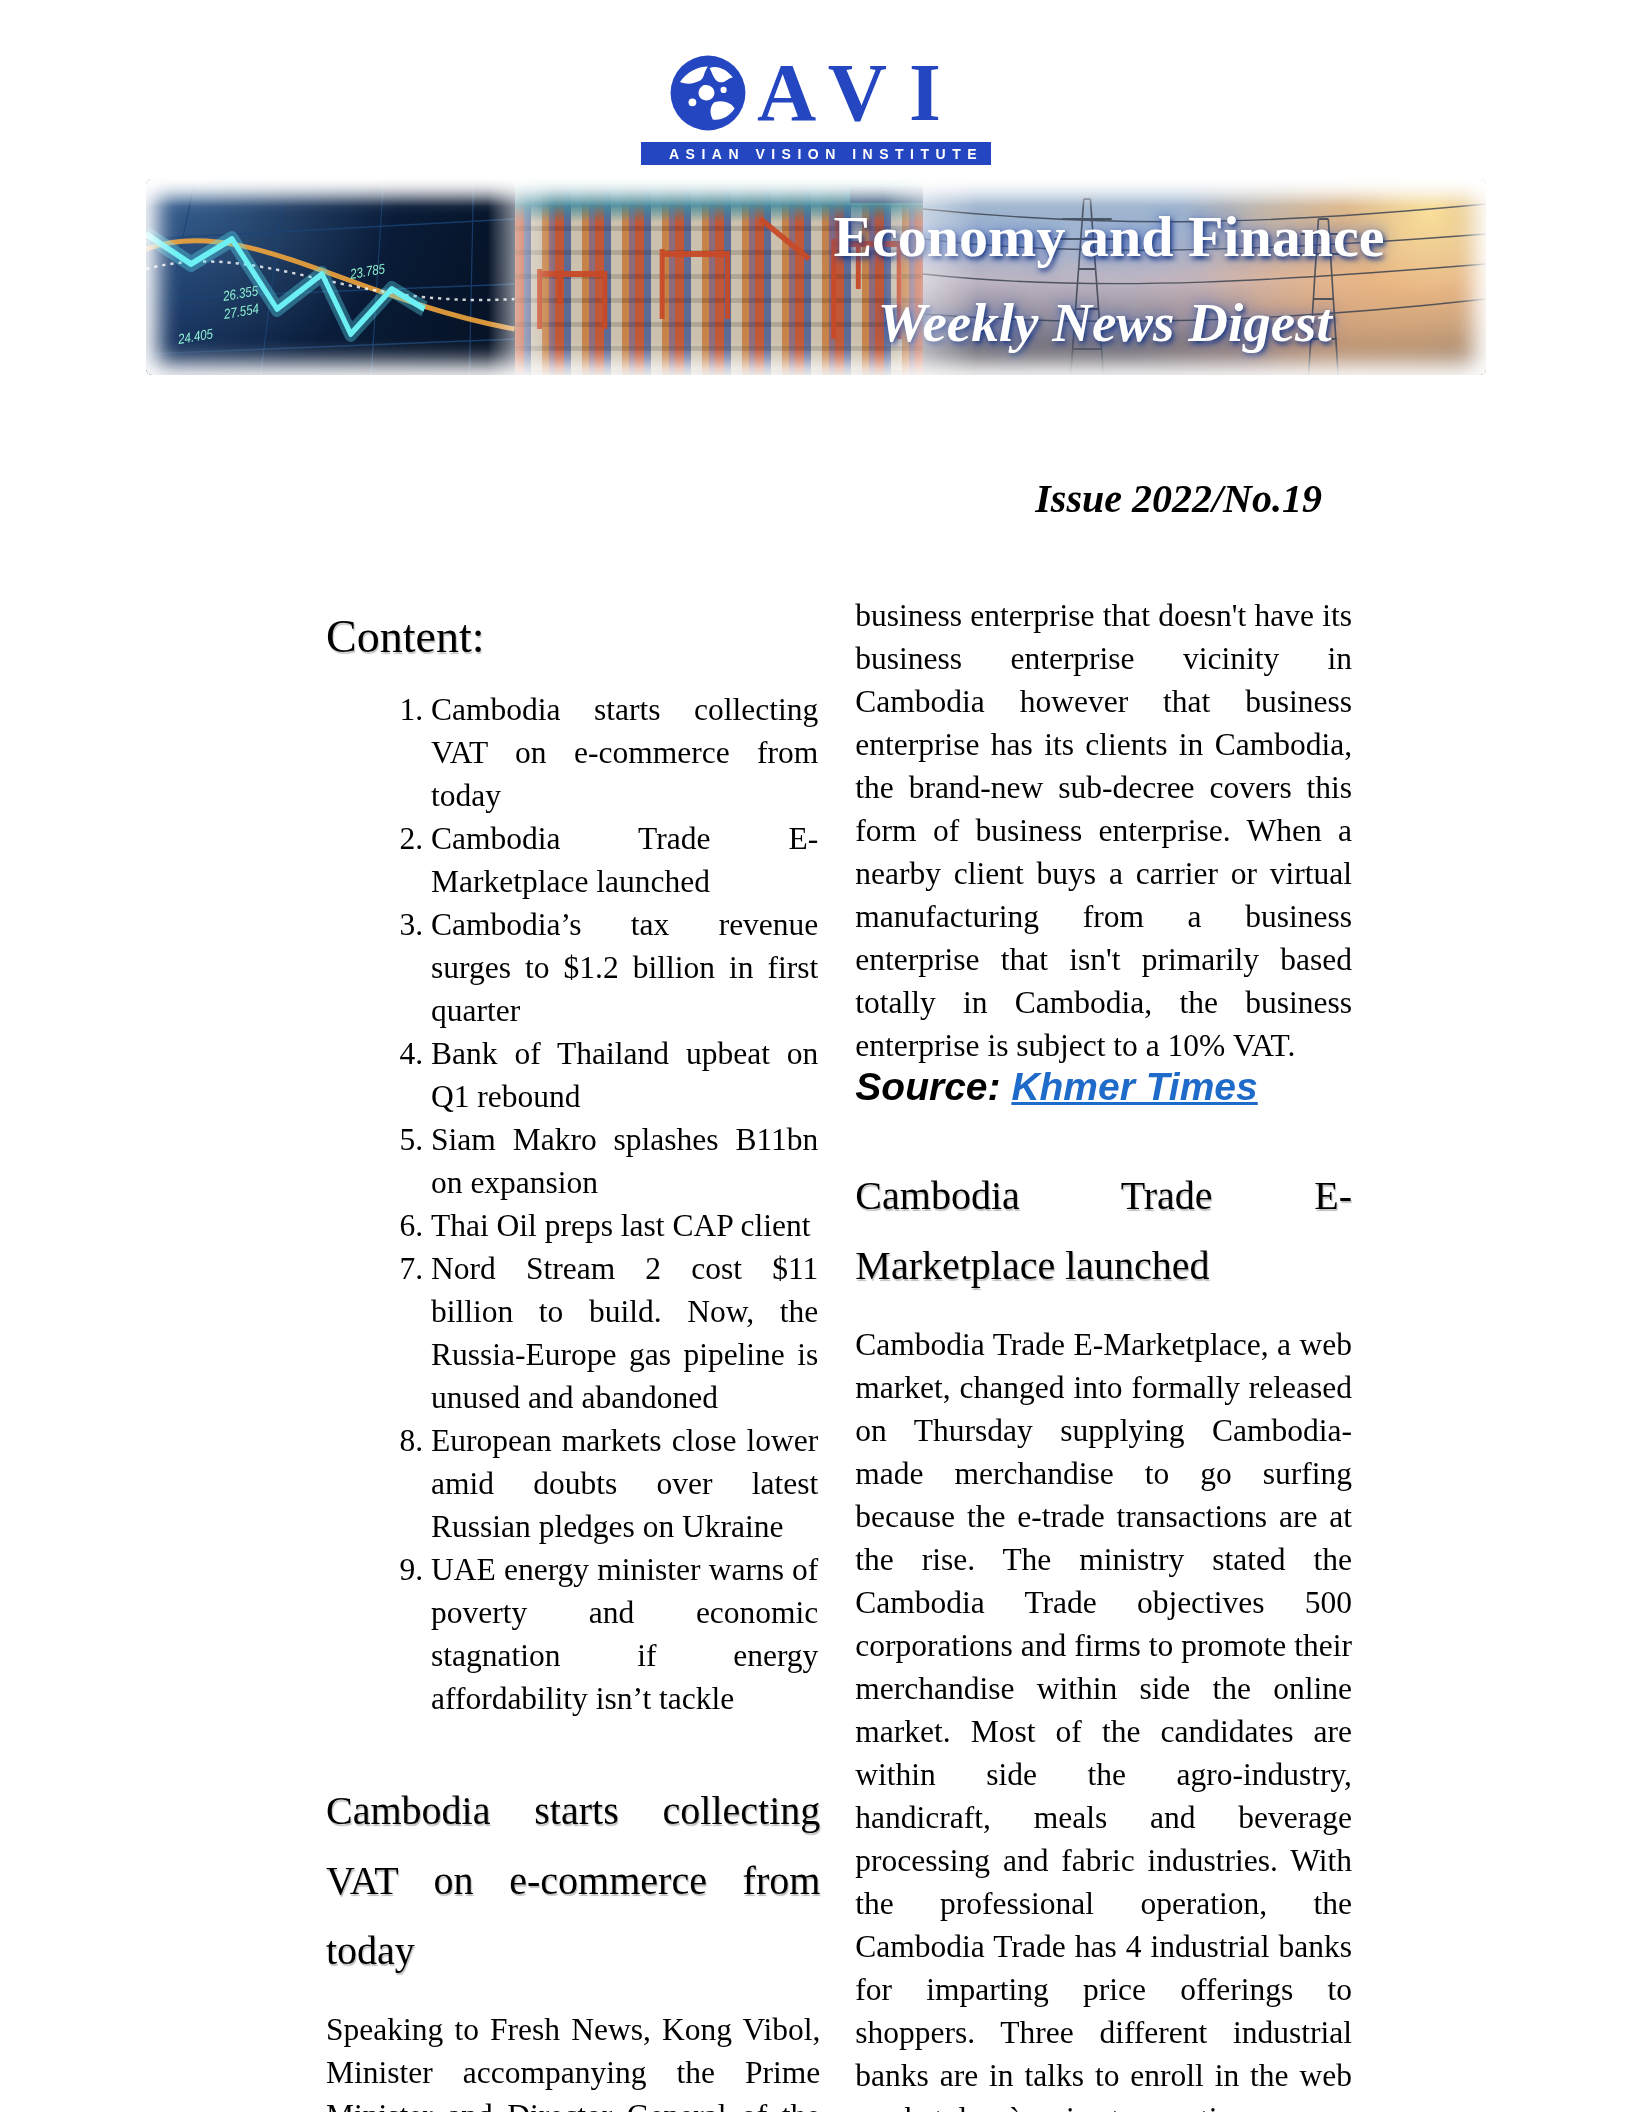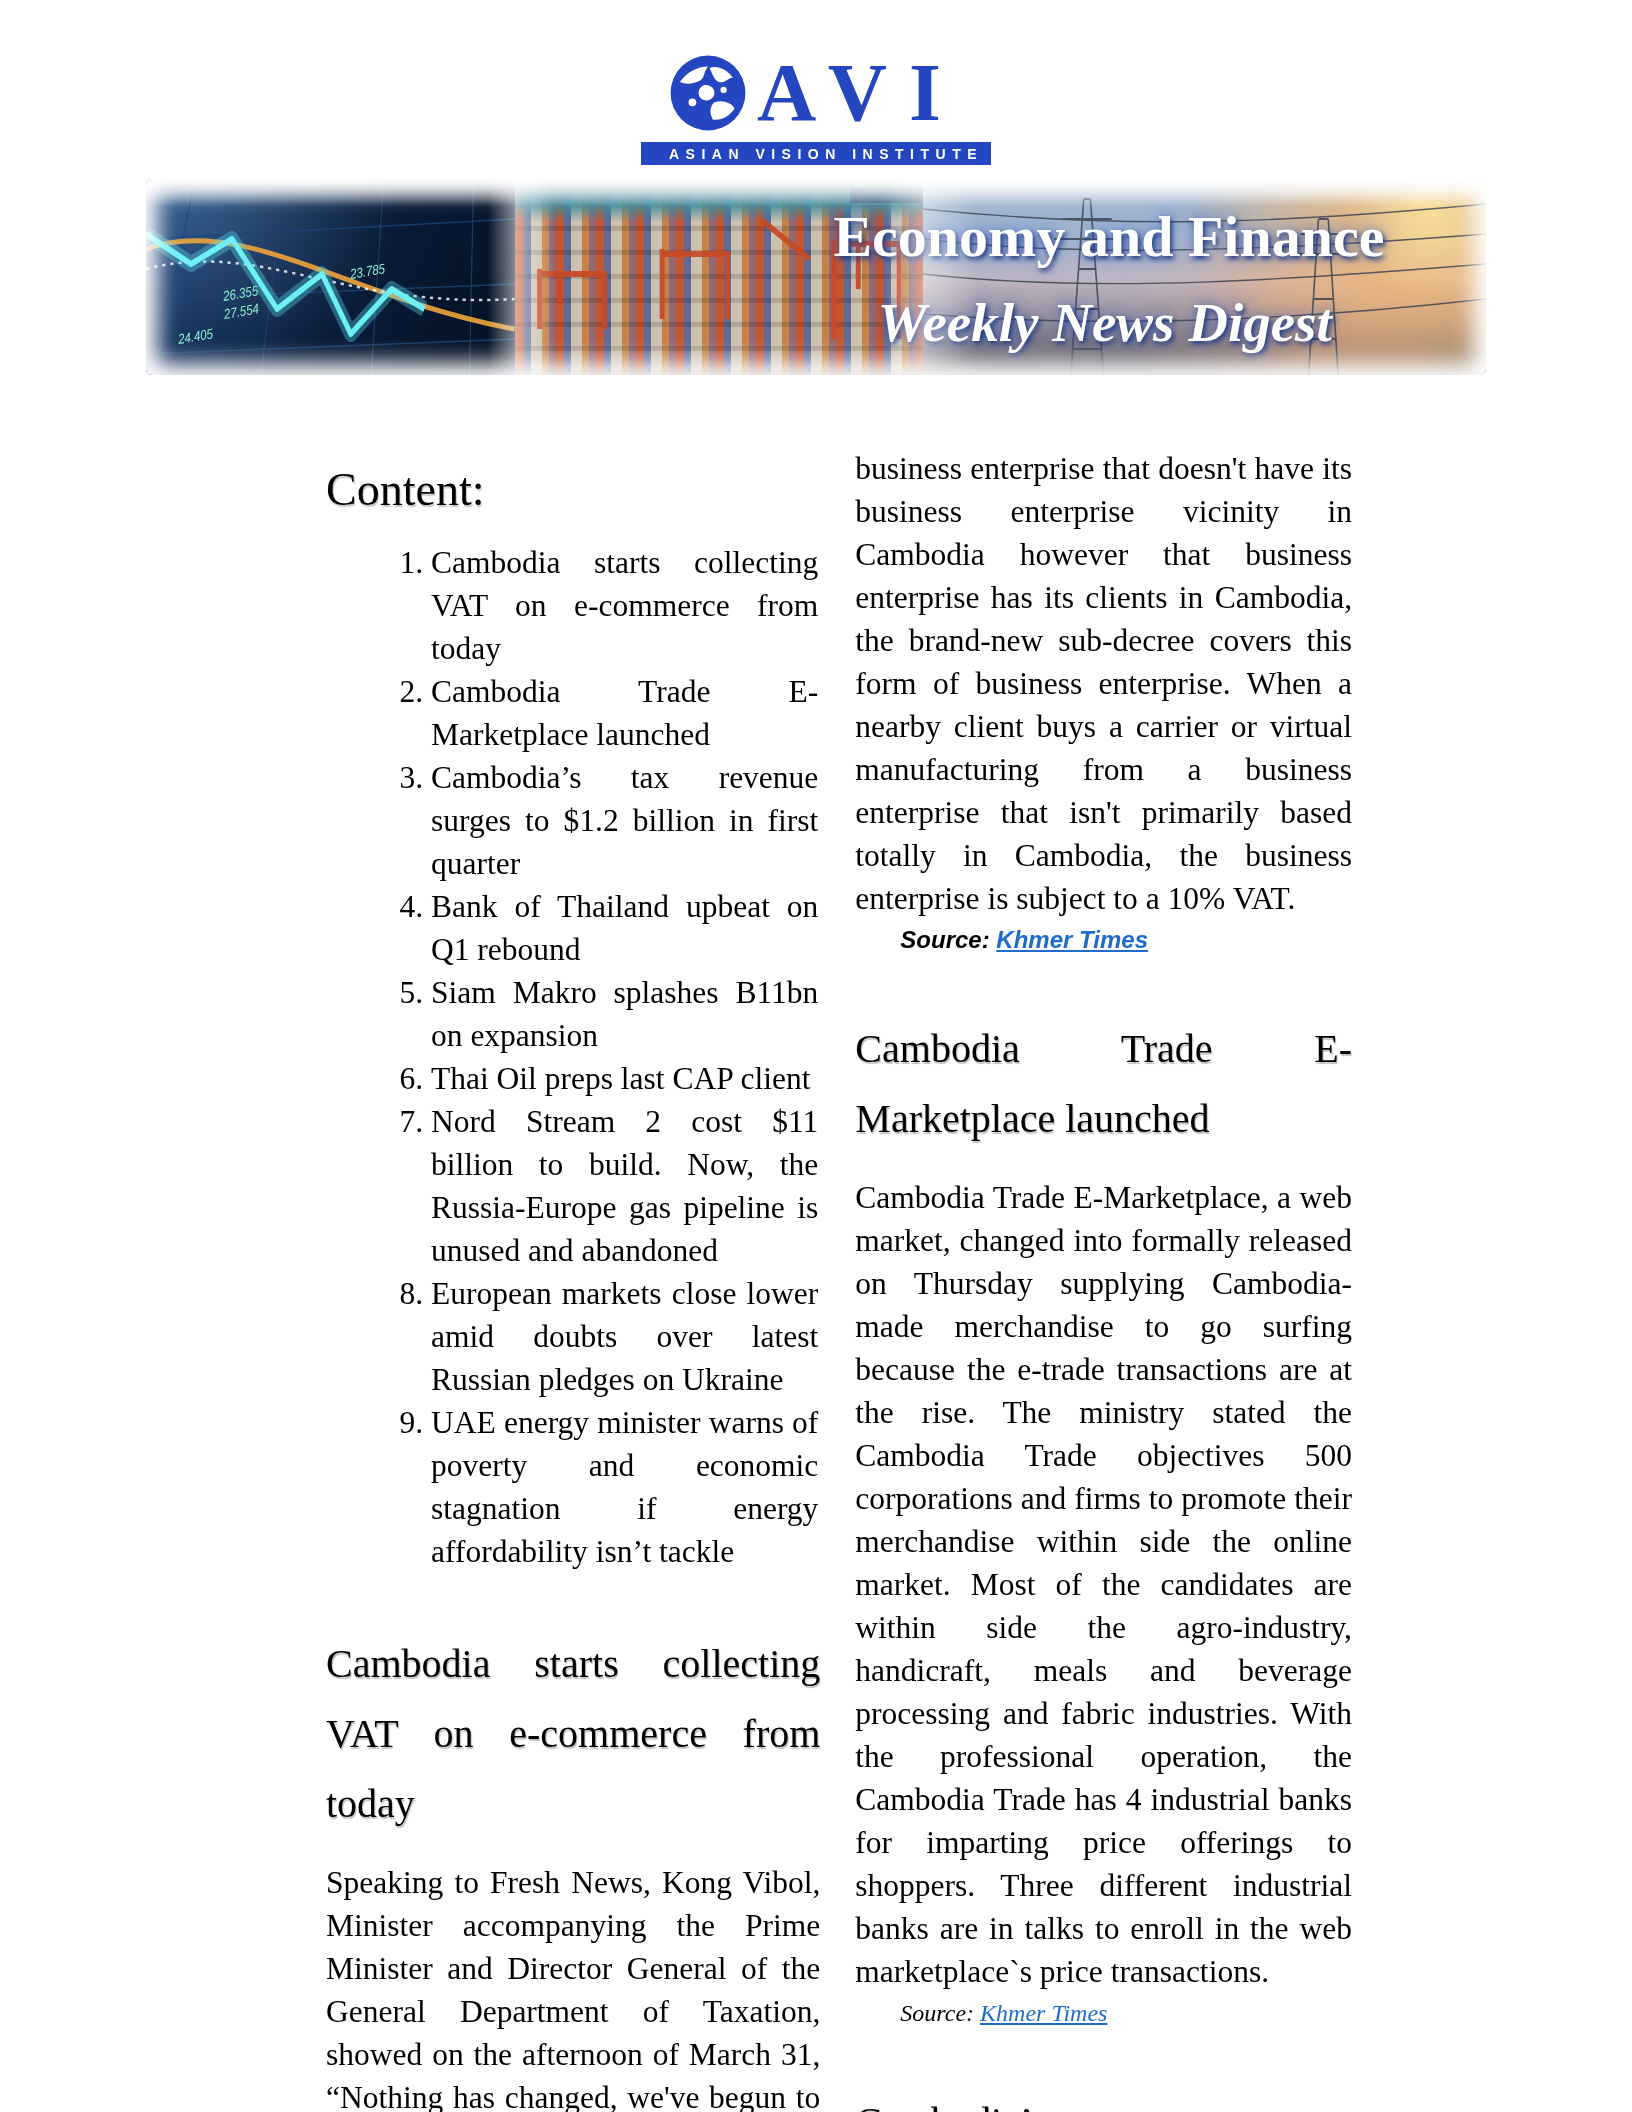--- a/index.html
+++ b/index.html
@@ -99,21 +99,21 @@
 
   .article-heading {
     font-size:40px; font-weight:400; line-height:70px;
     text-align:justify; margin-top:56px;
     text-shadow:1px 2px 1px rgba(110,110,110,.45);
   }
   p.body { margin-top:22px; text-align:justify; }
   p.body.cont { margin-top:0; }
   p.justify-last { text-align-last:justify; }
 
-  .source { margin-top:2px; font-size:24px; line-height:36px;margin-left:45px; }
+  .source { margin-top:2px; font-size:39px; line-height:36px; }
   .source .lbl { font-style:italic; }
   .source a { color:#1f6bc9; text-decoration:underline; font-style:italic; }
   .source.sans-style { font-family:"Liberation Sans",sans-serif; }
   .source.sans-style .lbl { font-weight:700; }
   .source.sans-style a { font-weight:700; }
   .source.serif-style { font-family:"Liberation Serif",serif; }
 </style>
 </head>
 <body>
 
@@ -183,20 +183,21 @@
           <path d="M0 30 C240 50 430 45 686 25" stroke-width="1.4"></path>
           <path d="M0 135 C230 150 470 140 686 120" stroke-width="1.4"></path>
         </g>
       </svg>
     </div>
     <div class="banner-title">Economy and Finance</div>
     <div class="banner-subtitle">Weekly News Digest</div>
     <div class="banner-fade"></div>
   </div>
 
+  <div class="issue">Issue 2022/No.19</div>
 
   <div class="columns">
 
     <div class="col-left">
       <div class="content-heading">Content:</div>
       <ol class="toc">
         <li>Cambodia starts collecting VAT on e-commerce from today</li>
         <li>Cambodia Trade E-Marketplace launched</li>
         <li>Cambodia’s tax revenue surges to $1.2 billion in first quarter</li>
         <li>Bank of Thailand upbeat on Q1 rebound</li>

